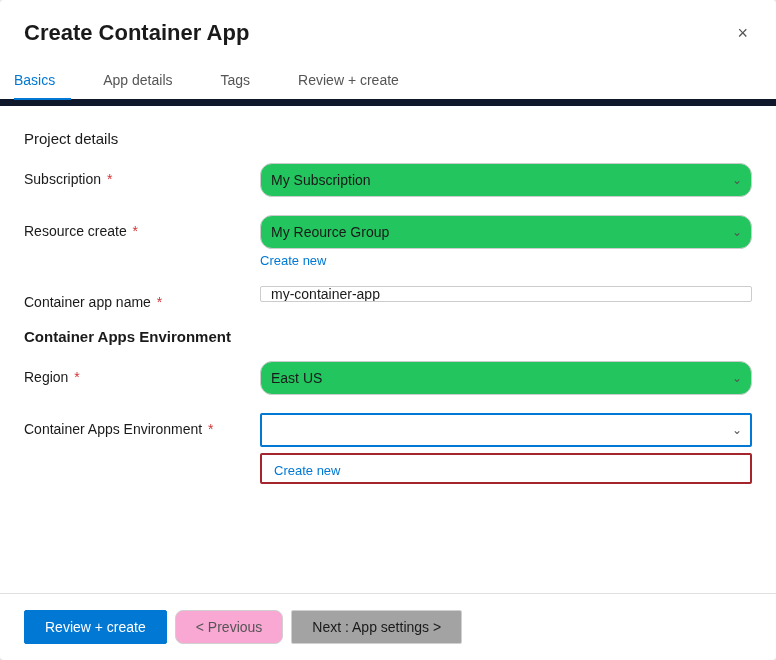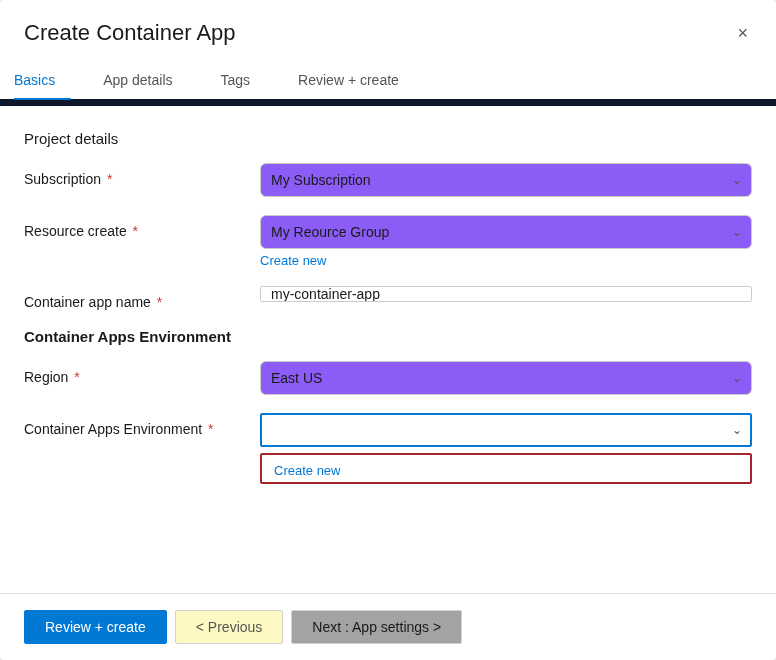--- a/index.html
+++ b/index.html
@@ -23,21 +23,21 @@
       position: relative;
     }
     .dialog-header {
       padding: 20px 24px 0 24px;
       display: flex;
       justify-content: space-between;
       align-items: flex-start;
     }
     .dialog-title {
       font-size: 22px;
-      font-weight: 400;
+      font-weight: 700;
       color: #1a1a1a;
     }
     .close-btn {
       background: none;
       border: none;
       cursor: pointer;
       font-size: 18px;
       color: #555;
       padding: 4px;
       line-height: 1;
@@ -99,24 +99,24 @@
       flex-direction: column;
     }
     .select-wrapper {
       position: relative;
       width: 100%;
     }
     .form-select {
       width: 100%;
       padding: 6px 32px 6px 10px;
       border: 1px solid #ccc;
-      border-radius: 6px;
-      font-size: 14px;
-      color: #1a1a1a;
-      background: #8b5cf6;
+      border-radius: 12px;
+      font-size: 14px;
+      color: #1a1a1a;
+      background: #22c55e;
       appearance: none;
       cursor: pointer;
       height: 34px;
     }
     .select-arrow {
       position: absolute;
       right: 10px;
       top: 50%;
       transform: translateY(-50%);
       pointer-events: none;
@@ -188,24 +188,24 @@
       background: #0078d4;
       color: #fff;
       border: 1px solid #0078d4;
       border-radius: 2px;
       padding: 8px 20px;
       font-size: 14px;
       cursor: pointer;
       font-weight: 500;
     }
     .btn-secondary {
-      background: #fef9c3;
+      background: #f9a8d4;
       color: #555;
       border: 1px solid #d0d0d0;
-      border-radius: 2px;
+      border-radius: 8px;
       padding: 8px 20px;
       font-size: 14px;
       cursor: pointer;
     }
     .btn-outline {
       background: #a3a3a3;
       color: #1a1a1a;
       border: 1px solid #d0d0d0;
       border-radius: 2px;
       padding: 8px 20px;

